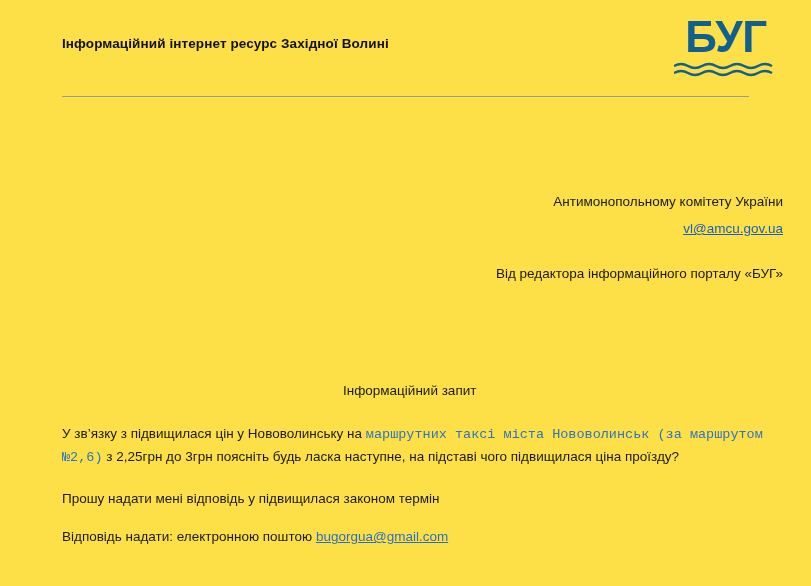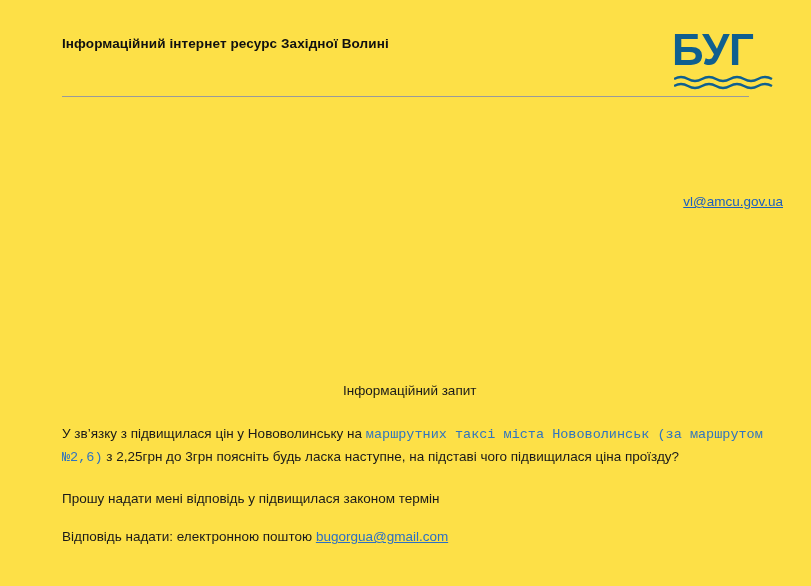--- a/index.html
+++ b/index.html
@@ -38,23 +38,24 @@
     font-size: 13.5px;
     font-weight: bold;
     color: #111111;
     letter-spacing: 0.1px;
     white-space: nowrap;
   }
 
   .logo {
     position: absolute;
     left: 672px;
-    top: 27px;
+    top: 14px;
     width: 108px;
     height: 66px;
+    text-align: center;
   }
 
   .logo-text {
     font-family: "Liberation Sans", sans-serif;
     font-weight: bold;
     font-size: 44px;
     line-height: 46px;
     color: #0f5f8f;
     letter-spacing: -0.5px;
   }
@@ -149,23 +150,25 @@
       <svg class="logo-waves" viewBox="0 0 104 18">
         <path d="M0 4 q7 -4 14 0 t14 0 t14 0 t14 0 t14 0 t14 0 t14 0" fill="none" stroke="#0f5f8f" stroke-width="2.4"></path>
         <path d="M0 11 q7 -4 14 0 t14 0 t14 0 t14 0 t14 0 t14 0 t14 0" fill="none" stroke="#0f5f8f" stroke-width="2.4"></path>
       </svg>
     </div>
 
     <div class="header-rule"></div>
   </div>
 
   <div class="addr">
+    <div class="addr-line">Антимонопольному комітету  України</div>
     <div class="addr-line">
       <a class="email-link" href="#">vl@amcu.gov.ua</a>
     </div>
+    <div class="addr-line gap">Від редактора інформаційного порталу «БУГ»</div>
   </div>
 
   <div class="doc-title">Інформаційний  запит</div>
 
   <div class="body-block">
     <p class="para first">
       <span>У зв’язку з підвищилася цін у Нововолинську на </span><span class="hl">маршрутних таксі міста Нововолинськ (за маршрутом №2,6)</span><span> з 2,25грн до 3грн поясніть будь ласка наступне, на підставі чого підвищилася ціна проїзду?</span>
     </p>
 
     <p class="para tight">Прошу надати мені відповідь у підвищилася законом термін</p>

